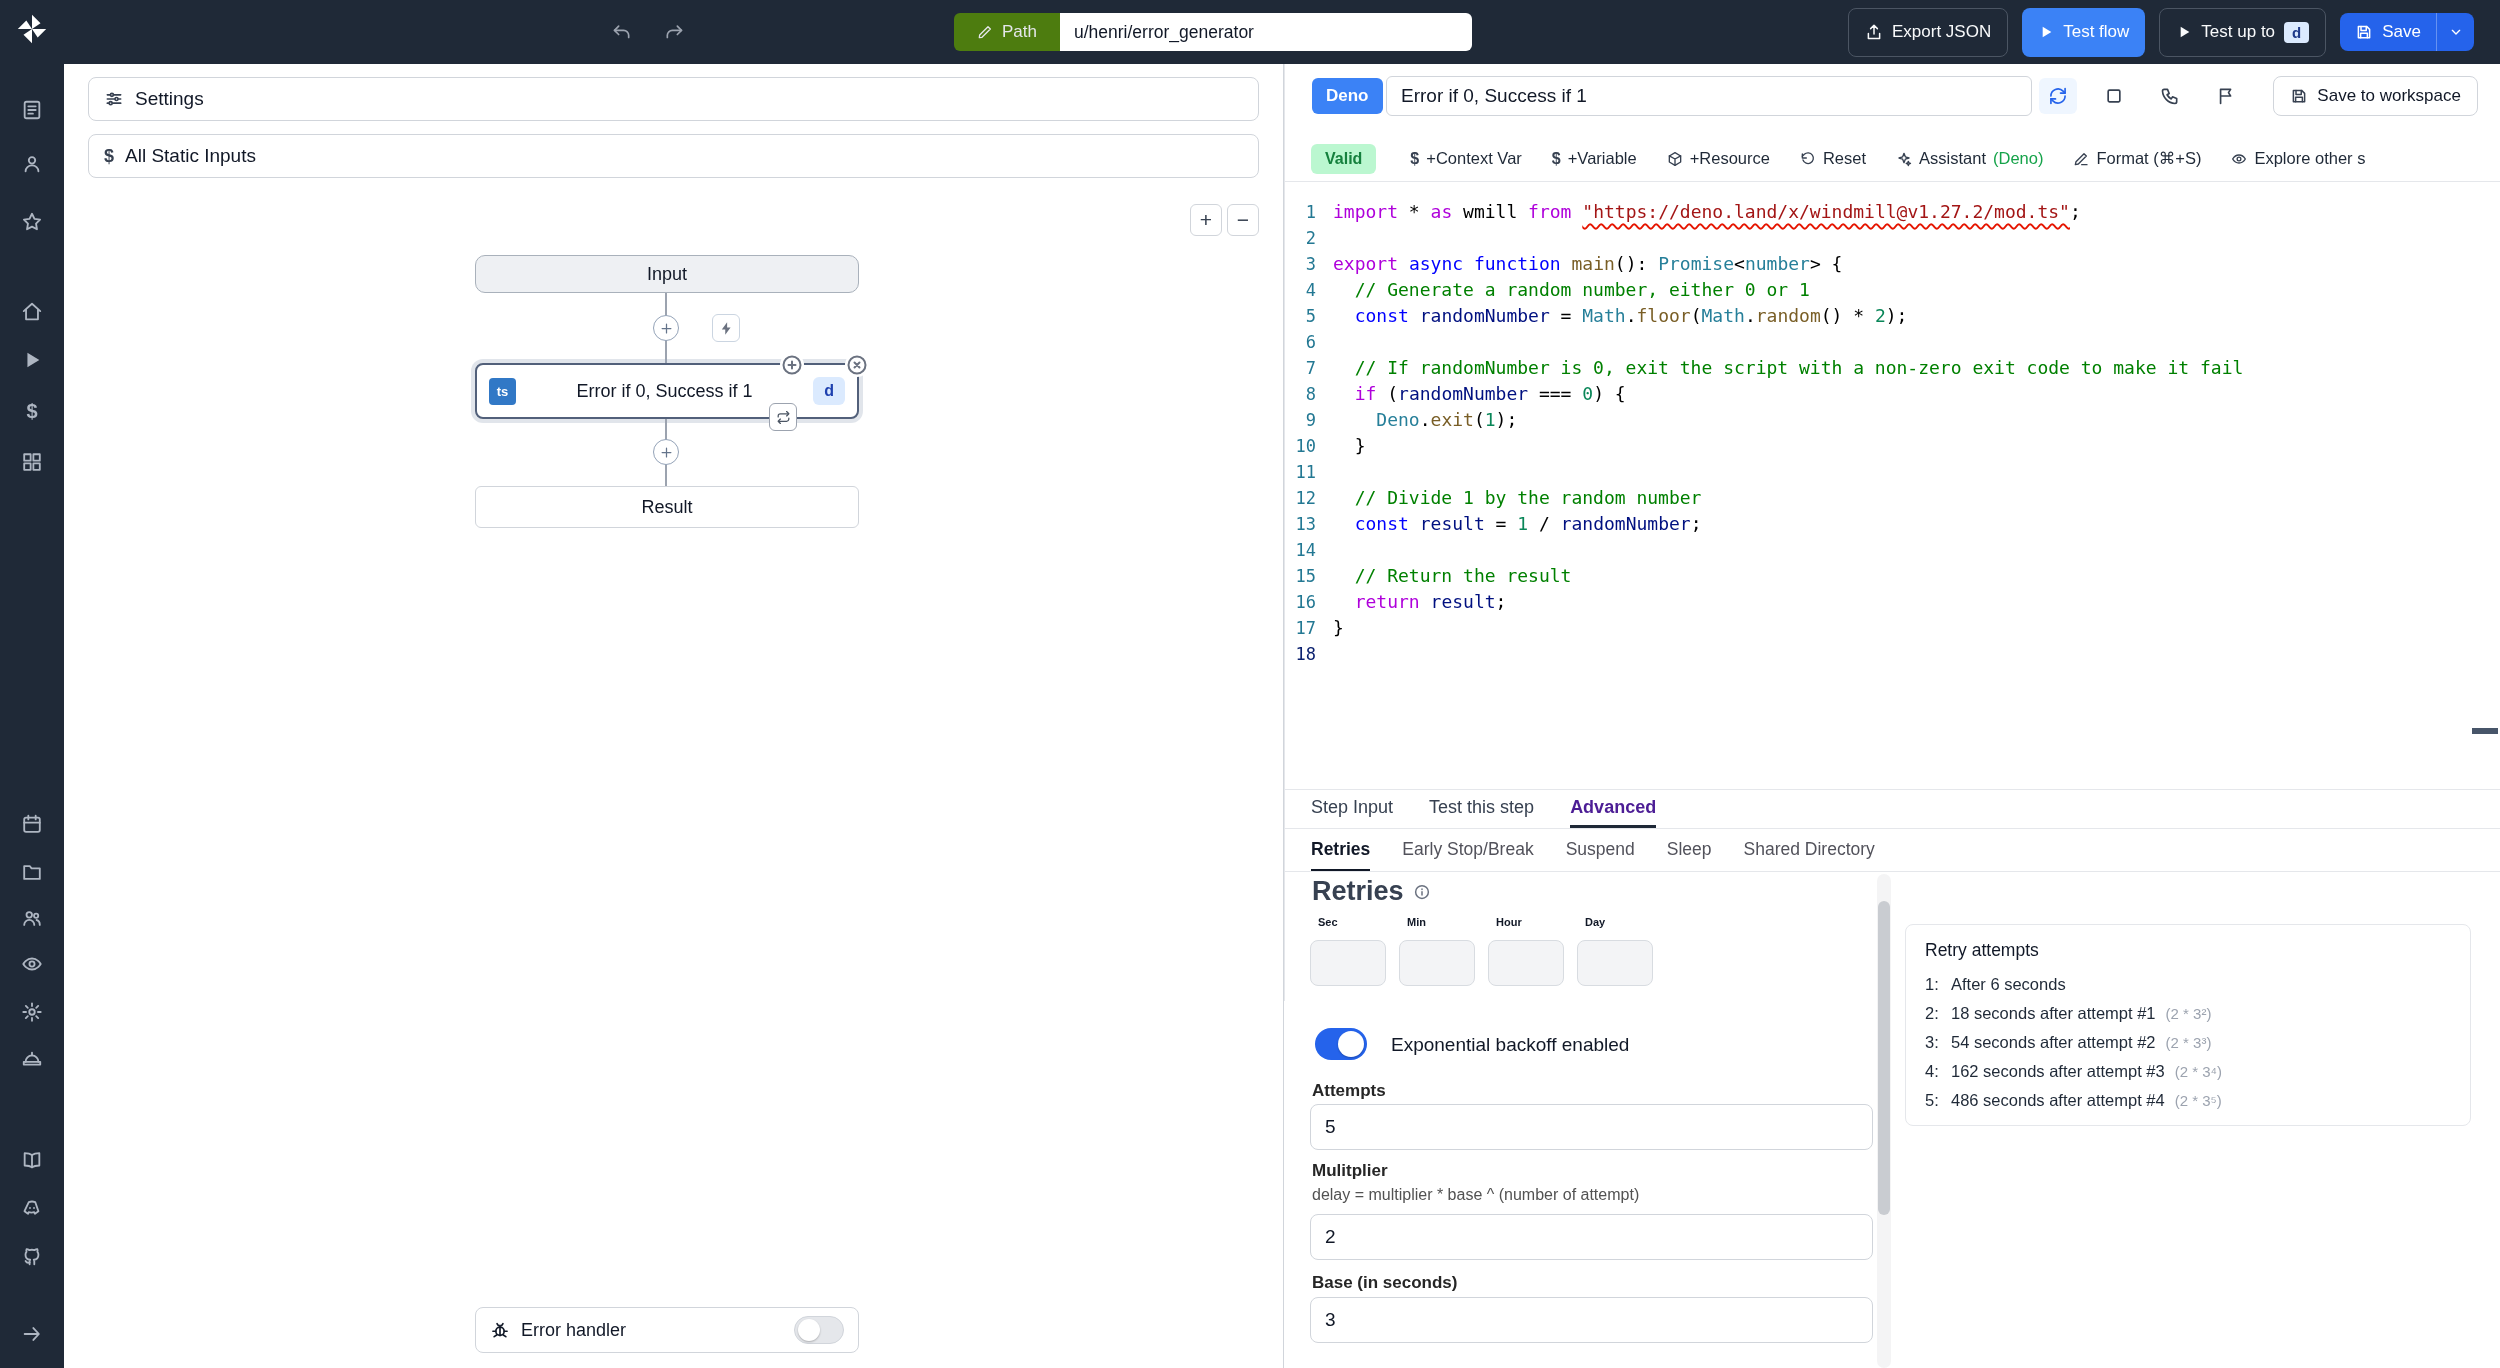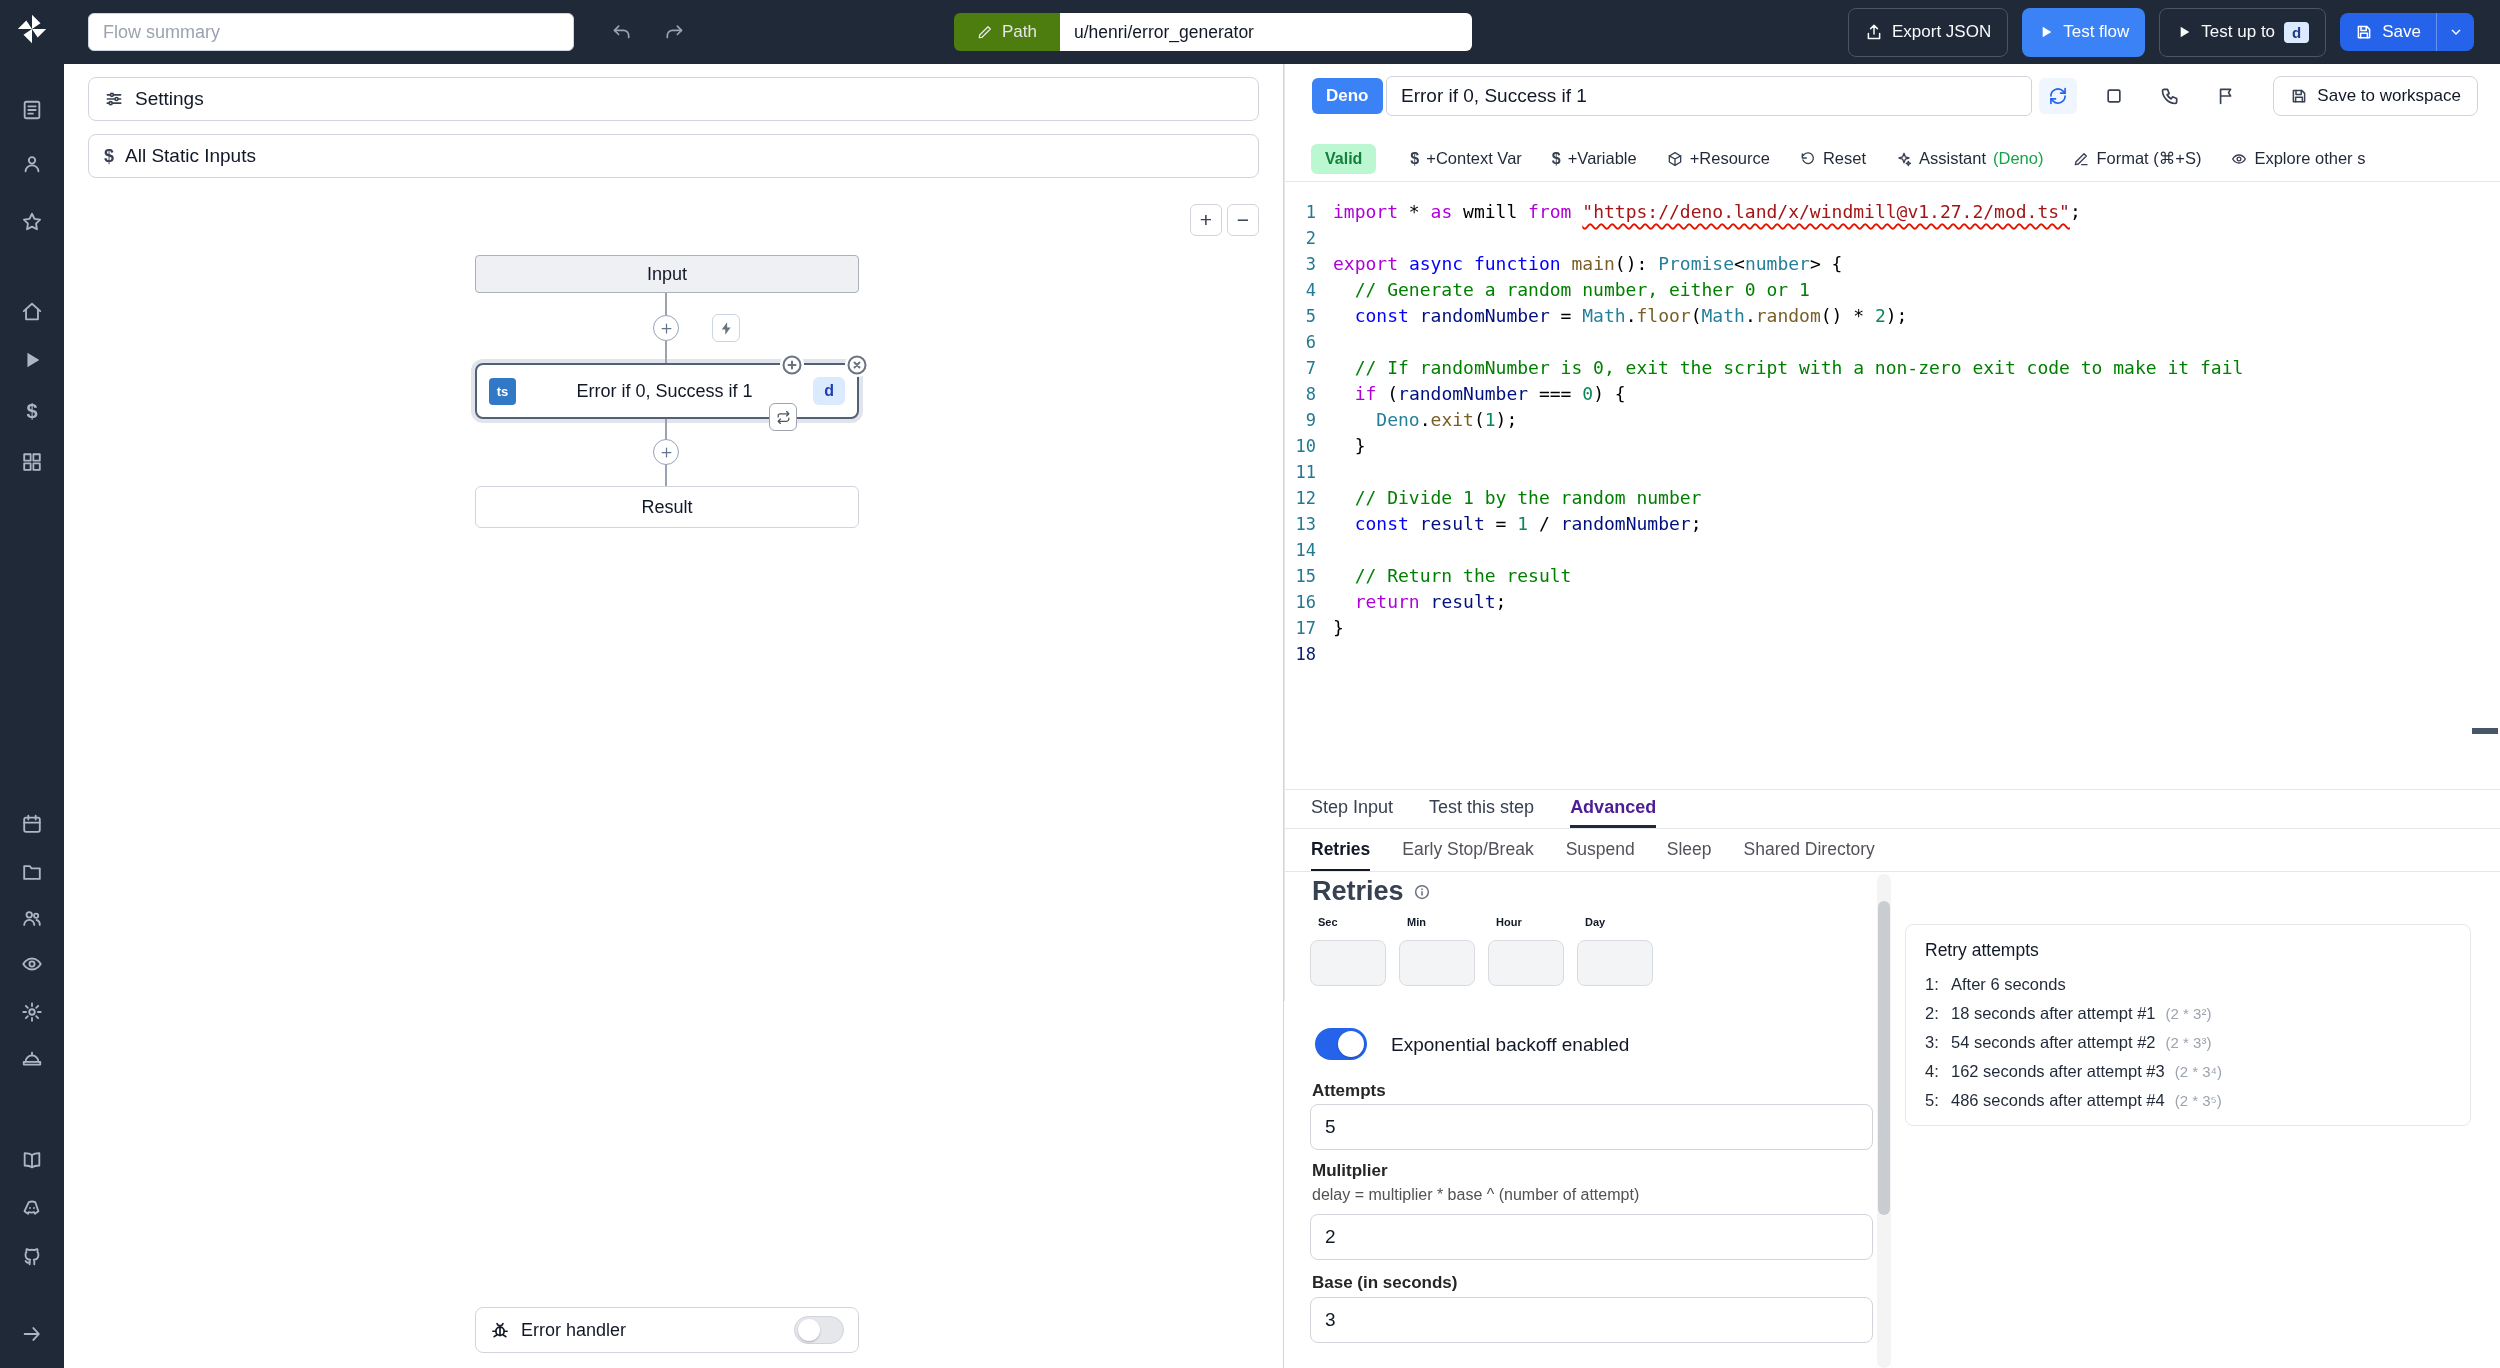--- a/index.html
+++ b/index.html
@@ -38,21 +38,21 @@
   .sb-item { position:absolute; left:0; width:64px; height:44px; display:flex; align-items:center; justify-content:center; color:#aeb6c2; font-size:20px; cursor:pointer; }
   .sb-item svg { width:22px; height:22px; }
 
   
   .flow-panel { position:absolute; left:64px; top:64px; width:1220px; height:1304px; background:#fff; border-right:1px solid #d1d5db; }
   .wide-btn { position:absolute; left:24px; right:24px; height:44px; border:1px solid #d1d5db; border-radius:8px; background:#fff; display:flex; align-items:center; gap:11px; padding:0 15px; font-size:19px; font-weight:500; color:#111827; }
   .wide-btn [data-icon] { color:#374151; }
   .zoom-controls { position:absolute; top:140px; right:24px; display:flex; gap:5px; }
   .zoom-btn { width:32px; height:32px; border:1px solid #d1d5db; border-radius:6px; background:#fff; color:#374151; font-size:21px; line-height:30px; }
   .node { position:absolute; left:411px; width:384px; display:flex; align-items:center; justify-content:center; font-size:18px; color:#111827; }
-  .input-node { top:191px; height:38px; background:#eef0f3; border:1px solid #a9b1bb; border-radius:4px; }
+  .input-node { top:191px; height:38px; background:#eef0f3; border:1px solid #a9b1bb; border-radius:10px; }
   .result-node { top:422px; height:42px; background:#fff; border:1px solid #d1d5db; border-radius:6px; }
   .conn-line { position:absolute; left:601px; width:2px; background:#9ca3af; }
   .conn-plus { position:absolute; left:589px; width:26px; height:26px; border-radius:50%; background:#fff; border:1.5px solid #94a3b8; color:#64748b; display:flex; align-items:center; justify-content:center; z-index:2; }
   .conn-plus svg { width:15px; height:15px; }
   .bolt-box { position:absolute; left:648px; width:28px; height:28px; border:1px solid #cbd5e1; border-radius:6px; background:#fff; color:#6b7280; display:flex; align-items:center; justify-content:center; z-index:2; }
   .bolt-box svg { width:15px; height:15px; }
   .module-node { top:299px; height:56px; background:#fff; border:2px solid #52607a; border-radius:8px; box-shadow:0 0 0 4px rgba(148,163,184,.28); justify-content:flex-start; padding:16px 12px; }
   .ts-badge { width:27px; height:27px; background:#3178c6; color:#fff; border-radius:4px; font-size:13px; font-weight:700; display:flex; align-items:center; justify-content:center; }
   .module-label { flex:1; text-align:center; font-size:18px; }
   .d-badge { background:#dbeafe; color:#1e40af; border-radius:6px; font-size:16px; font-weight:600; padding:5px 11px; }
@@ -124,21 +124,20 @@
   .rc-row { font-size:16.5px; color:#1f2937; line-height:29px; display:flex; align-items:baseline; }
   .rc-num { width:26px; flex:none; }
   .rc-formula { color:#9ca3af; font-size:15px; margin-left:10px; }
 </style>
 </head>
 <body>
 
 <div class="app">
 
   <header class="topbar">
-    <input class="flow-summary" placeholder="Flow summary" style="">
     <button class="tb-icon-btn" style="left:542px">
         <span class="i20" data-icon="undo">
           <svg viewBox="0 0 24 24" fill="none" stroke="currentColor" stroke-width="2" stroke-linecap="round" stroke-linejoin="round">
             <path d="M8 5L3 10l5 5"></path>
             <path d="M3 10h11a6 6 0 016 6v2.5"></path>
           </svg>
         </span>
       </button>
     <button class="tb-icon-btn" style="left:594px">
         <span class="i20" data-icon="redo">

